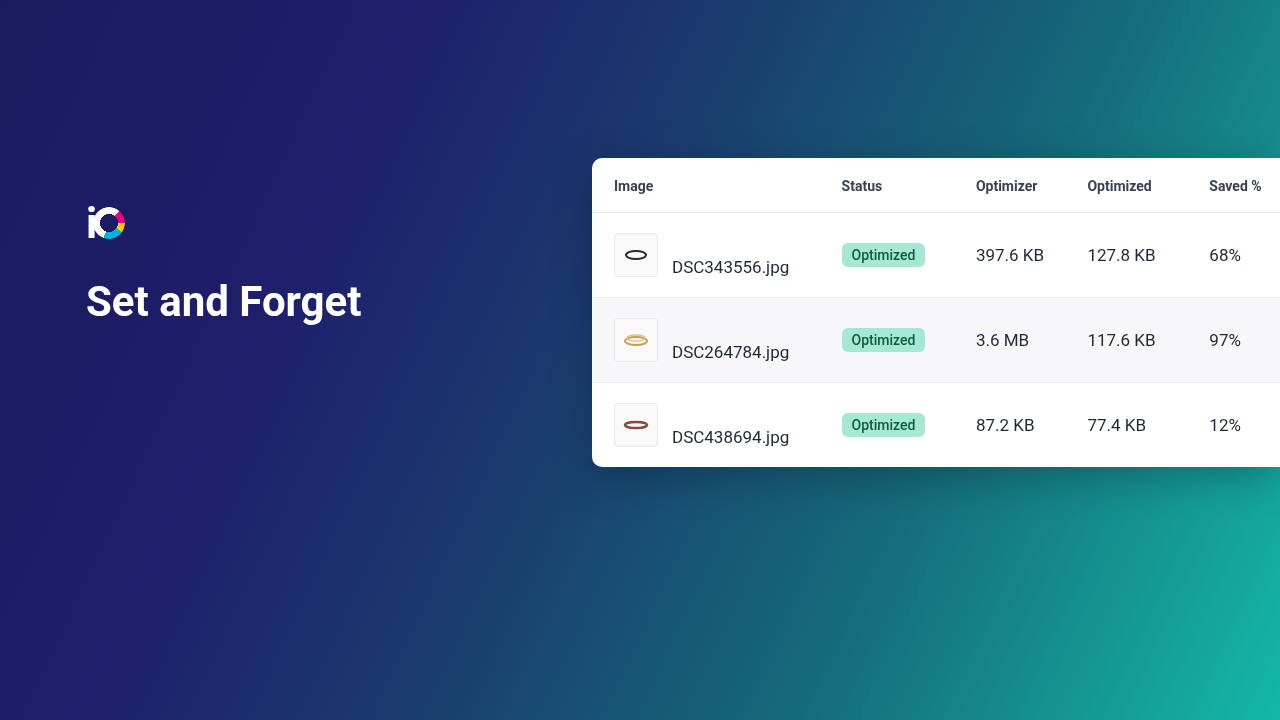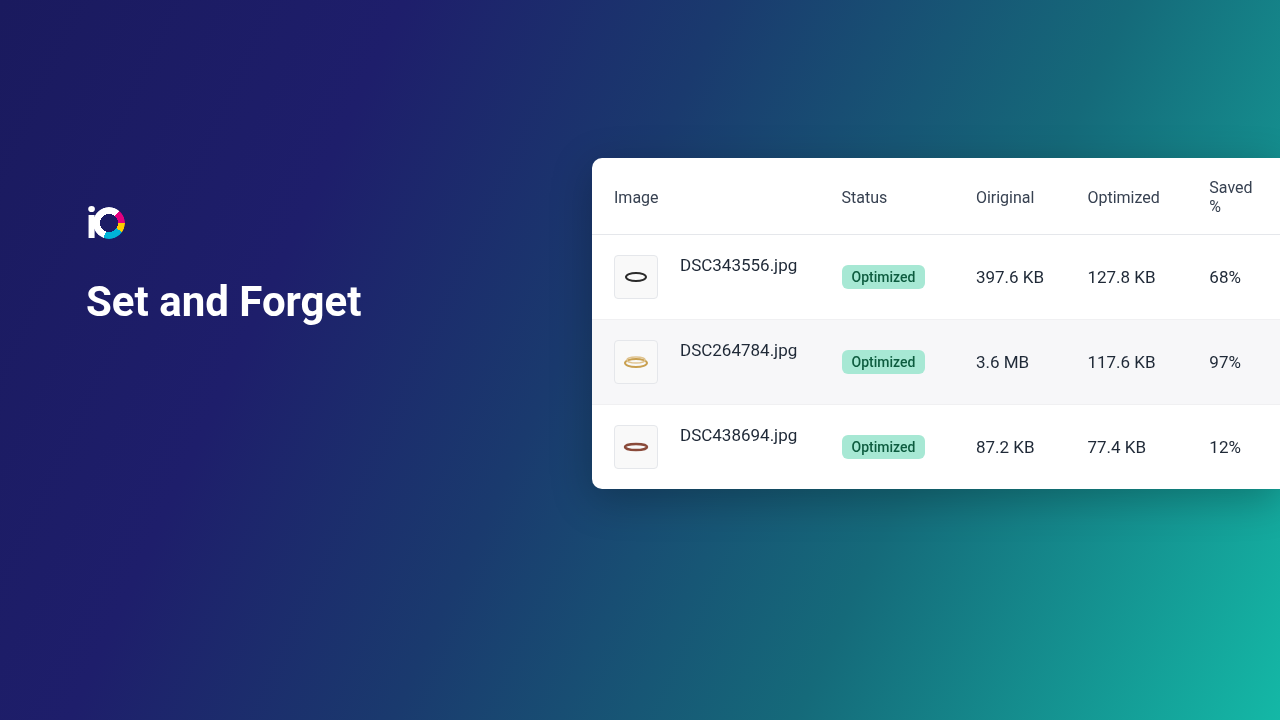--- a/index.html
+++ b/index.html
@@ -72,43 +72,43 @@
       border-radius: 10px 0 0 10px;
       box-shadow: 0 10px 40px rgba(0,0,0,0.25);
       overflow: hidden;
     }
     table {
       width: 100%;
       border-collapse: collapse;
     }
     thead th {
       text-align: left;
-      font-weight: 400;
-      font-size: 16px;
+      font-weight: 700;
+      font-size: 14px;
       color: #374151;
       padding: 20px 12px 18px 12px;
       border-bottom: 1px solid #e5e7eb;
     }
     thead th:first-child { padding-left: 22px; }
     thead th:last-child { }
     tbody tr { border-bottom: 1px solid #f0f0f2; }
     tbody tr:nth-child(even) { background: #f7f7f9; }
     tbody tr:last-child { border-bottom: none; }
     tbody td {
       padding: 20px 12px;
       font-size: 17px;
       color: #1f2937;
       vertical-align: middle;
     }
     tbody td:first-child { padding-left: 22px; }
     tbody td:last-child { padding-right: 28px; }
     .img-cell {
       display: flex;
-      align-items: flex-start;
-      gap: 22px;
+      align-items: flex-end;
+      gap: 14px;
     }
     .thumb {
       width: 44px;
       height: 44px;
       border: 1px solid #e5e7eb;
       border-radius: 4px;
       background: #f9f9f9;
       display: flex;
       align-items: center;
       justify-content: center;
@@ -139,21 +139,21 @@
   </div>
   <h1 class="heading">Set and Forget</h1>
 </div>
 
 <div class="table-card">
   <table>
     <thead>
       <tr>
         <th class="col-image">Image</th>
         <th class="col-status">Status</th>
-        <th class="col-original">Oiriginal</th>
+        <th class="col-original">Optimizer</th>
         <th class="col-optimized">Optimized</th>
         <th class="col-saved">Saved %</th>
       </tr>
     </thead>
     <tbody>
       <tr>
         <td>
           <div class="img-cell">
             <div class="thumb">
               <svg width="30" height="20" viewBox="0 0 30 20">

